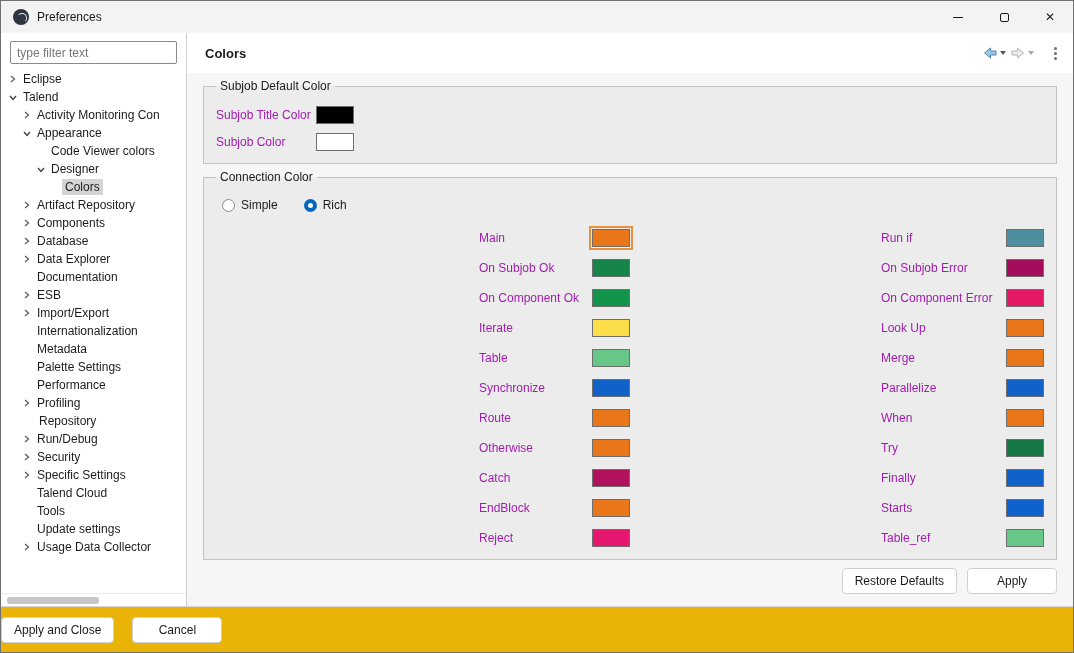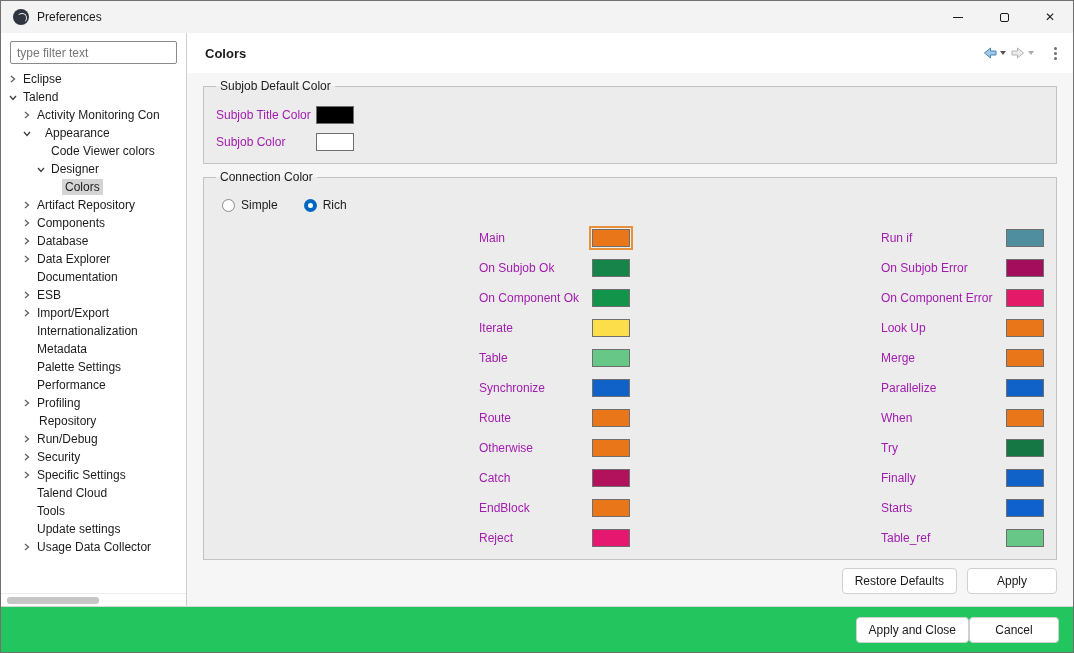--- a/index.html
+++ b/index.html
@@ -63,22 +63,22 @@
   .radio.checked { border:4px solid var(--accent, #0067c0); }
   .cgrid { display:grid; grid-template-columns: 1fr 1fr; row-gap:12px; margin-top:17px; }
   .citem { display:flex; align-items:center;justify-content:flex-end; }
   .citem.left .clabel { width:113px; }
   .citem.right .clabel { width:125px; }
   .pane-buttons { margin-top:auto; display:flex; justify-content:flex-end; gap:10px;
     padding:0 16px 12px 0; }
   button.std { min-width:90px; height:26px; background:#fff; border:1px solid #d0d0d0; border-radius:4px;
     font-size:12px; font-family:"Liberation Sans", sans-serif; color:#1a1a1a; padding:0 12px; cursor:pointer; }
   
-  .bottombar { height:46px; flex:none; border-top:1px solid #d6d6d6; background:#22c55e;
-    display:flex; align-items:center; justify-content:flex-end; gap:0; padding-right:14px; }
+  .bottombar { height:46px; flex:none; border-top:1px solid #d6d6d6; background:#eab308;
+    display:flex; align-items:center; gap:18px; padding-right:14px; }
 </style>
 </head>
 <body>
 
 <div class="window">
 
   <div class="titlebar">
     <span class="app-icon"></span>
     <span class="win-title">Preferences</span>
     <div class="win-controls">
@@ -116,21 +116,21 @@
             <span class="tree-label">Talend</span>
           </div>
           <div class="tree-row" style="padding-left: 18px;">
             <span class="chev">
               <svg width="9" height="10" viewBox="0 0 9 10">
                 <polyline points="3,2 6.5,5 3,8" fill="none" stroke="#5f5f5f" stroke-width="1.3"></polyline>
               </svg>
             </span>
             <span class="tree-label">Activity Monitoring Con</span>
           </div>
-          <div class="tree-row" style="padding-left: 18px; gap: 8px;">
+          <div class="tree-row" style="padding-left: 18px;">
             <span class="chev">
               <svg width="10" height="9" viewBox="0 0 10 9">
                 <polyline points="2,3 5,6.5 8,3" fill="none" stroke="#3f3f3f" stroke-width="1.3"></polyline>
               </svg>
             </span>
             <span class="tree-label">Appearance</span>
           </div>
           <div class="tree-row" style="padding-left: 32px;">
             <span class="chev"></span>
             <span class="tree-label">Code Viewer colors</span>

